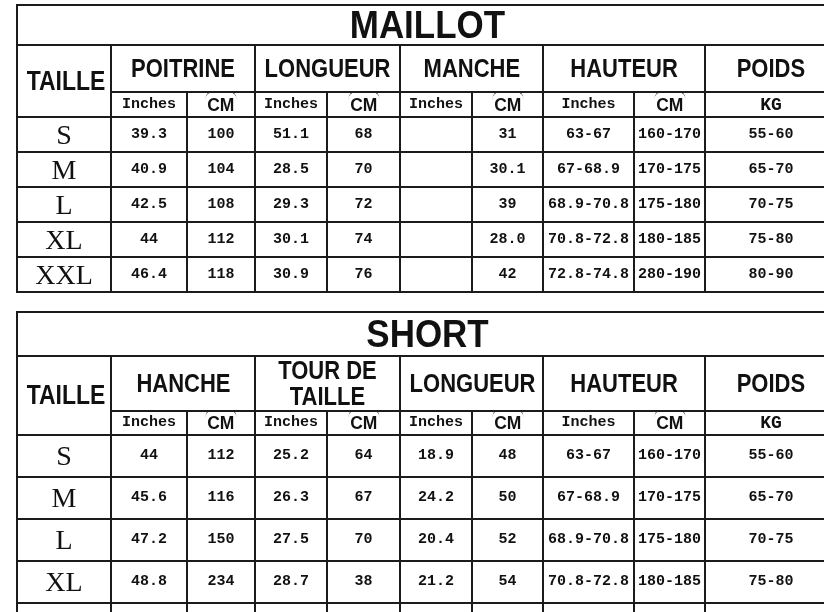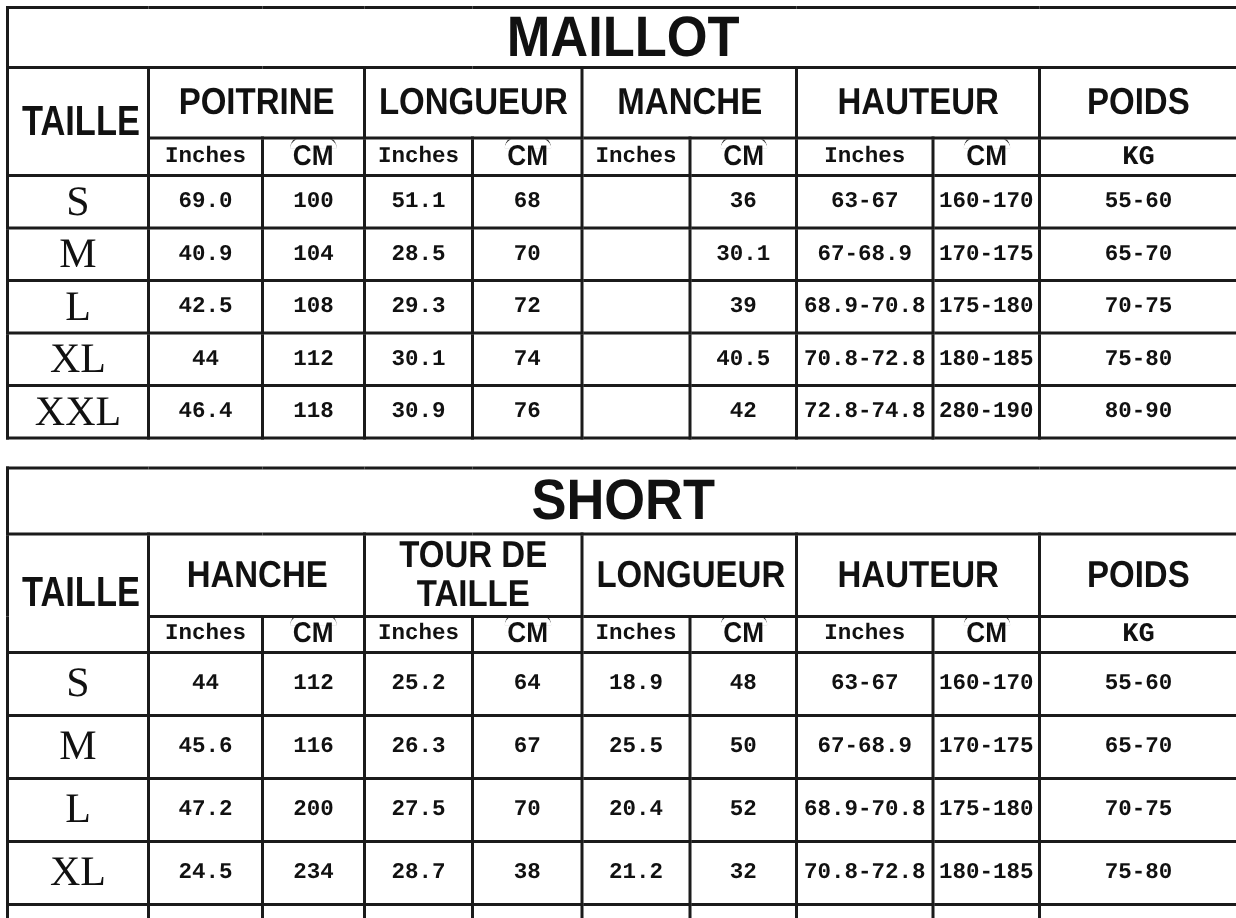--- a/index.html
+++ b/index.html
@@ -1,18 +1,18 @@
 <!DOCTYPE html>
 <html><head>
 <meta charset="utf-8">
 <style>
   html,body { margin:0; padding:0; background:#ffffff; }
   .page {
     position:relative; width:824px; height:612px; background:#ffffff;
-    box-sizing:border-box; padding:4px 2px 0 4px; color:#111;
+    box-sizing:border-box; padding:4px 2px 0 16px; color:#111;
     font-family:"Liberation Sans", sans-serif;
   }
   table.size-table { border-collapse:collapse; table-layout:fixed; width:820px; }
   .t-maillot { margin-bottom:18px; }
   td {
     border:2px solid #1b1b1b; text-align:center; vertical-align:middle;
     padding:0; overflow:hidden;
   }
   
   .t-maillot .title-row td { height:35px; }
@@ -95,26 +95,26 @@
       <td class="unit">Inches</td>
       <td class="unit cmcell"><span class="cm-label">CM</span></td>
       <td class="unit">Inches</td>
       <td class="unit cmcell"><span class="cm-label">CM</span></td>
       <td class="unit">Inches</td>
       <td class="unit cmcell"><span class="cm-label">CM</span></td>
       <td class="unit kg">KG</td>
     </tr>
     <tr class="data-row">
       <td class="size">S</td>
-      <td class="val">69.0</td>
+      <td class="val">39.3</td>
       <td class="val">100</td>
       <td class="val">51.1</td>
       <td class="val">68</td>
       <td class="val"></td>
-      <td class="val">36</td>
+      <td class="val">31</td>
       <td class="val">63-67</td>
       <td class="val">160-170</td>
       <td class="val">55-60</td>
     </tr>
     <tr class="data-row">
       <td class="size">M</td>
       <td class="val">40.9</td>
       <td class="val">104</td>
       <td class="val">28.5</td>
       <td class="val">70</td>
@@ -136,21 +136,21 @@
       <td class="val">175-180</td>
       <td class="val">70-75</td>
     </tr>
     <tr class="data-row">
       <td class="size">XL</td>
       <td class="val">44</td>
       <td class="val">112</td>
       <td class="val">30.1</td>
       <td class="val">74</td>
       <td class="val"></td>
-      <td class="val">40.5</td>
+      <td class="val">28.0</td>
       <td class="val">70.8-72.8</td>
       <td class="val">180-185</td>
       <td class="val">75-80</td>
     </tr>
     <tr class="data-row">
       <td class="size">XXL</td>
       <td class="val">46.4</td>
       <td class="val">118</td>
       <td class="val">30.9</td>
       <td class="val">76</td>
@@ -210,46 +210,46 @@
       <td class="val">63-67</td>
       <td class="val">160-170</td>
       <td class="val">55-60</td>
     </tr>
     <tr class="data-row">
       <td class="size">M</td>
       <td class="val">45.6</td>
       <td class="val">116</td>
       <td class="val">26.3</td>
       <td class="val">67</td>
-      <td class="val">25.5</td>
+      <td class="val">24.2</td>
       <td class="val">50</td>
       <td class="val">67-68.9</td>
       <td class="val">170-175</td>
       <td class="val">65-70</td>
     </tr>
     <tr class="data-row">
       <td class="size">L</td>
       <td class="val">47.2</td>
-      <td class="val">200</td>
+      <td class="val">150</td>
       <td class="val">27.5</td>
       <td class="val">70</td>
       <td class="val">20.4</td>
       <td class="val">52</td>
       <td class="val">68.9-70.8</td>
       <td class="val">175-180</td>
       <td class="val">70-75</td>
     </tr>
     <tr class="data-row">
       <td class="size">XL</td>
-      <td class="val">24.5</td>
+      <td class="val">48.8</td>
       <td class="val">234</td>
       <td class="val">28.7</td>
       <td class="val">38</td>
       <td class="val">21.2</td>
-      <td class="val">32</td>
+      <td class="val">54</td>
       <td class="val">70.8-72.8</td>
       <td class="val">180-185</td>
       <td class="val">75-80</td>
     </tr>
     <tr class="data-row">
       <td class="size">XXL</td>
       <td class="val">50.3</td>
       <td class="val">128</td>
       <td class="val">30</td>
       <td class="val">76</td>

